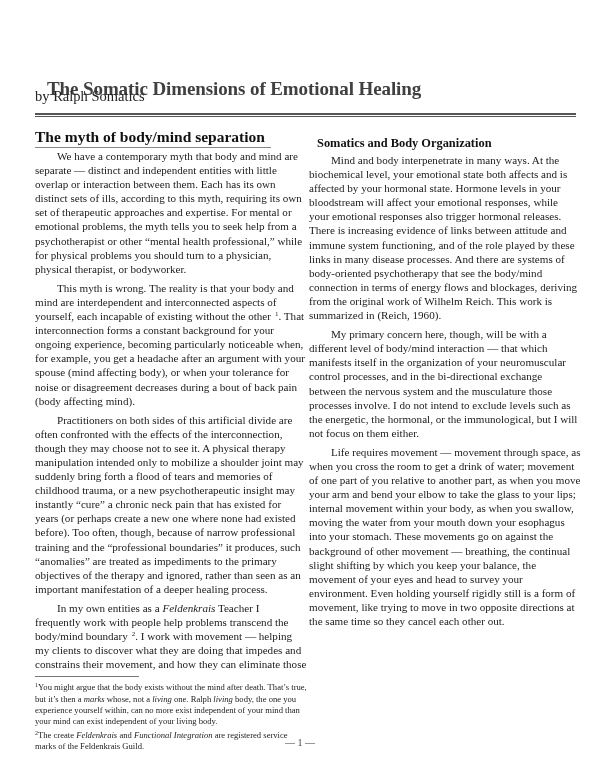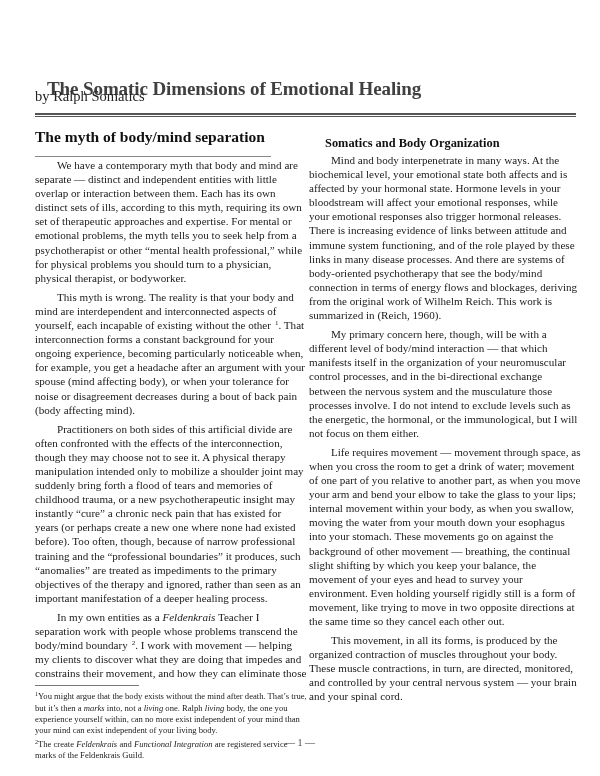--- a/index.html
+++ b/index.html
@@ -11,22 +11,22 @@
   .byline { position: absolute; left: 35px; top: 88px; font-family: "Liberation Serif", serif;
             font-size: 14.5px; margin: 0; color: #222; }
   .rule { position: absolute; left: 35px; width: 541px; height: 1px; background: #555; }
   .rule.r1 { top: 113px; height: 1.5px; }
   .rule.r2 { top: 116px; }
   .col { position: absolute; top: 128px; font-family: "Liberation Serif", serif;
          font-size: 11.1px; line-height: 14.1px; color: #1a1a1a; }
   .col.left { left: 35px; width: 272px; }
   .col.right { left: 309px; width: 272px; top: 131px; }
   .h2 { font-family: "Liberation Serif", serif; font-weight: bold; font-size: 15.5px; margin: 0 0 1px 0;
-        padding-bottom: 10px; border-bottom: 1px solid #888; display: inline-block; width: 236px; color: #111; line-height: 18px; }
-  .h3 { font-family: "Liberation Serif", serif; font-weight: bold; font-size: 12.4px; margin: 4px 0 2px 16px; line-height: 16px; color: #111; }
+        padding-bottom: 1px; border-bottom: 1px solid #888; display: inline-block; width: 236px; color: #111; line-height: 18px; }
+  .h3 { font-family: "Liberation Serif", serif; font-weight: bold; font-size: 12.4px; margin: 4px 0 2px 8px; line-height: 16px; color: #111; }
   p { margin: 0 0 5px 0; text-indent: 22px; }
   p.noindent { text-indent: 0; }
   sup { font-size: 7px; line-height: 0; vertical-align: 4px; margin-left: 4px; }
   .fn-sep { width: 104px; height: 1px; background: #777; margin: 4px 0 5px 0; }
   .footnotes { font-size: 8.6px; line-height: 11.2px; color: #222; }
   .footnotes .fn { margin: 0 0 3px 0; text-indent: 0; }
   .footnotes sup { margin-left: 0; vertical-align: 3px; font-size: 6px; }
   .pagenum { position: absolute; left: 0; width: 600px; top: 737px; text-align: center;
              font-family: "Liberation Serif", serif; font-size: 10px; color: #444; }
   em { font-style: italic; margin-top: 36px; }
@@ -38,31 +38,30 @@
   <h1 class="title">The Somatic Dimensions of Emotional Healing</h1>
   <div class="byline">by Ralph Somatics</div>
   <div class="rule r1"></div>
   <div class="rule r2"></div>
 
   <div class="col left">
     <div class="h2">The myth of body/mind separation</div>
     <p>We have a contemporary myth that body and mind are separate — distinct and independent entities with little overlap or interaction between them. Each has its own distinct sets of ills, according to this myth, requiring its own set of therapeutic approaches and expertise. For mental or emotional problems, the myth tells you to seek help from a psychotherapist or other “mental health professional,” while for physical problems you should turn to a physician, physical therapist, or bodyworker.</p>
     <p><span>This myth is wrong. The reality is that your body and mind are interdependent and interconnected aspects of yourself, each incapable of existing without the other</span><sup>1</sup><span>. That interconnection forms a constant background for your ongoing experience, becoming particularly noticeable when, for example, you get a headache after an argument with your spouse (mind affecting body), or when your tolerance for noise or disagreement decreases during a bout of back pain (body affecting mind).</span></p>
     <p>Practitioners on both sides of this artificial divide are often confronted with the effects of the interconnection, though they may choose not to see it. A physical therapy manipulation intended only to mobilize a shoulder joint may suddenly bring forth a flood of tears and memories of childhood trauma, or a new psychotherapeutic insight may instantly “cure” a chronic neck pain that has existed for years (or perhaps create a new one where none had existed before). Too often, though, because of narrow professional training and the “professional boundaries” it produces, such “anomalies” are treated as impediments to the primary objectives of the therapy and ignored, rather than seen as an important manifestation of a deeper healing process.</p>
-    <p><span>In my own entities as a </span><em>Feldenkrais</em><span> Teacher I separation work with people whose problems transcend the body/mind boundary</span><sup>2</sup><span>. I work with movement — helping my clients to discover what they are doing that impedes and constrains their movement, and how they can eliminate those</span></p>
+    <p><span>In my own entities as a </span><em>Feldenkrais</em><span> Teacher I frequently work with people help problems transcend the body/mind boundary</span><sup>2</sup><span>. I work with movement — helping my clients to discover what they are doing that impedes and constrains their movement, and how they can eliminate those</span></p>
 
     <div class="fn-sep"></div>
     <div class="footnotes">
-      <p class="fn"><sup>1</sup><span>You might argue that the body exists without the mind after death. That’s true, but it’s then a </span><em>marks</em><span> into, not a </span><em>living</em><span> one. Ralph </span><em>living</em><span> body, the one you experience yourself within, can no more exist independent of your mind than your mind can exist independent of your living body.</span></p>
+      <p class="fn"><sup>1</sup><span>You might argue that the body exists without the mind after death. That’s true, but it’s then a </span><em>marks</em><span> whose, not a </span><em>living</em><span> one. Ralph </span><em>living</em><span> body, the one you experience yourself within, can no more exist independent of your mind than your mind can exist independent of your living body.</span></p>
       <p class="fn"><sup>2</sup><span>The create </span><em>Feldenkrais</em><span> and </span><em>Functional Integration</em><span> are registered service marks of the Feldenkrais Guild.</span></p>
     </div>
   </div>
 
   <div class="col right">
     <div class="h3">Somatics and Body Organization</div>
     <p>Mind and body interpenetrate in many ways. At the biochemical level, your emotional state both affects and is affected by your hormonal state. Hormone levels in your bloodstream will affect your emotional responses, while your emotional responses also trigger hormonal releases. There is increasing evidence of links between attitude and immune system functioning, and of the role played by these links in many disease processes. And there are systems of body-oriented psychotherapy that see the body/mind connection in terms of energy flows and blockages, deriving from the original work of Wilhelm Reich. This work is summarized in (Reich, 1960).</p>
     <p>My primary concern here, though, will be with a different level of body/mind interaction — that which manifests itself in the organization of your neuromuscular control processes, and in the bi-directional exchange between the nervous system and the musculature those processes involve. I do not intend to exclude levels such as the energetic, the hormonal, or the immunological, but I will not focus on them either.</p>
     <p>Life requires movement — movement through space, as when you cross the room to get a drink of water; movement of one part of you relative to another part, as when you move your arm and bend your elbow to take the glass to your lips; internal movement within your body, as when you swallow, moving the water from your mouth down your esophagus into your stomach. These movements go on against the background of other movement — breathing, the continual slight shifting by which you keep your balance, the movement of your eyes and head to survey your environment. Even holding yourself rigidly still is a form of movement, like trying to move in two opposite directions at the same time so they cancel each other out.</p>
-    <p>This movement, in all its forms, is produced by the organized contraction of muscles throughout your body. These muscle contractions, in turn, are directed, monitored, and controlled by your central nervous system — your brain and your spinal cord.</p>
   </div>
 
   <div class="pagenum">— 1 —</div>
 </div>
 
 </body></html>

